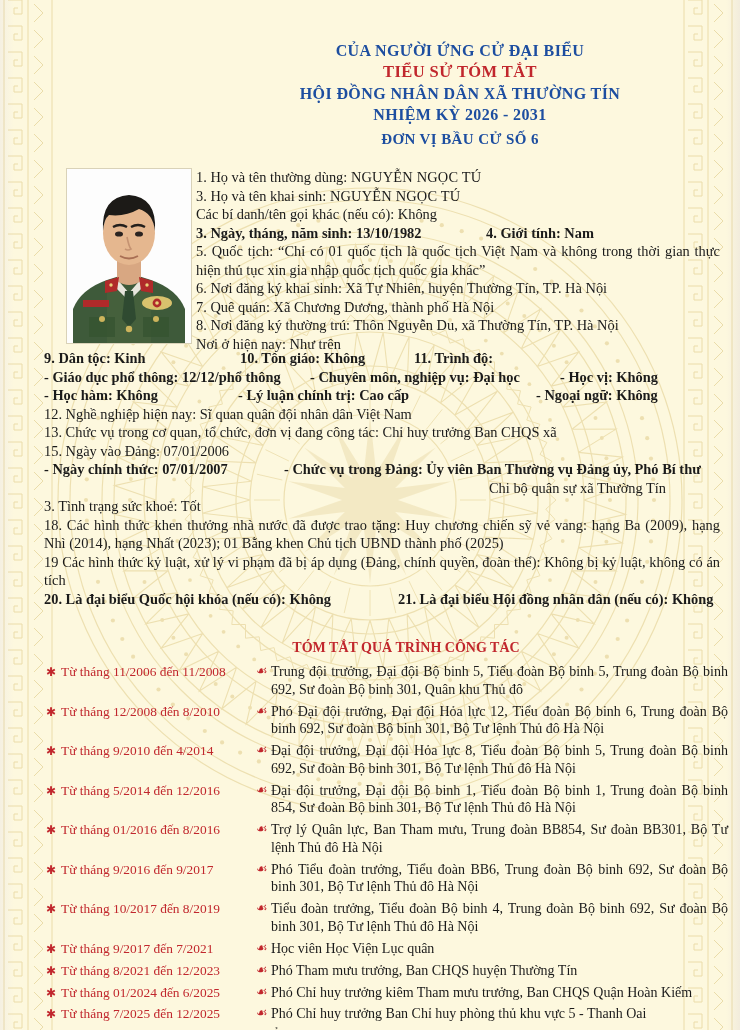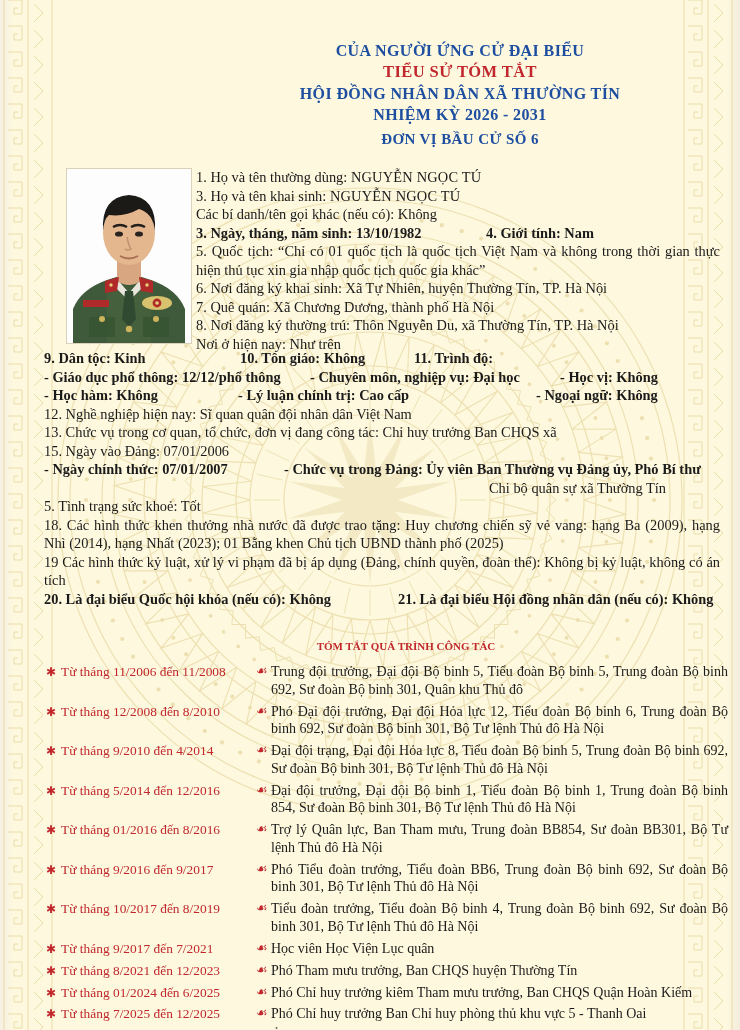--- a/index.html
+++ b/index.html
@@ -48,21 +48,21 @@
   .b-right{left:196px;top:168px;width:524px;}
   .b-full{left:44px;width:676px;}
   .b-full p,.b-right p{margin:0;}
   .nm{font-weight:normal;letter-spacing:.2px;}
   .just{text-align:justify;text-justify:inter-word;}
   .row2{display:flex;font-weight:bold;}
 
   
   .worktitle{
     position:absolute;left:196px;top:640px;width:420px;text-align:center;
-    color:#c1272d;font-weight:bold;font-size:11px;
+    color:#c1272d;font-weight:bold;font-size:14px;
   }
   .work{position:absolute;left:46px;top:663px;width:682px;}
   .wrow{display:flex;align-items:flex-start;margin-bottom:4px;}
   .wdate{
     width:210px;flex:0 0 210px;color:#c1272d;font-size:13.4px;
     line-height:1.26;white-space:nowrap;padding-top:1px;
   }
   .star{color:#c1272d;margin-right:5px;font-size:12px;}
   .wdesc{flex:1;display:flex;font-size:14px;line-height:1.27;}
   .hand{color:#c1272d;flex:0 0 15px;font-size:13px;line-height:1.3;}
@@ -424,21 +424,21 @@
       <span>- Ngoại ngữ: Không</span>
     </p>
     <p>12. Nghề nghiệp hiện nay: Sĩ quan quân đội nhân dân Việt Nam</p>
     <p>13. Chức vụ trong cơ quan, tổ chức, đơn vị đang công tác: Chỉ huy trưởng Ban CHQS xã</p>
     <p>15. Ngày vào Đảng: 07/01/2006</p>
     <p class="row2">
       <span style="width:240px;display:inline-block">- Ngày chính thức: 07/01/2007</span>
       <span>- Chức vụ trong Đảng: Ủy viên Ban Thường vụ Đảng ủy, Phó Bí thư</span>
     </p>
     <p style="text-align:right;padding-right:54px">Chi bộ quân sự xã Thường Tín</p>
-    <p>5. Tình trạng sức khoẻ: Tốt</p>
+    <p>3. Tình trạng sức khoẻ: Tốt</p>
     <p class="just">18. Các hình thức khen thưởng nhà nước đã được trao tặng: Huy chương chiến sỹ vẻ vang: hạng Ba (2009), hạng Nhì (2014), hạng Nhất (2023); 01 Bằng khen Chủ tịch UBND thành phố (2025)</p>
     <p class="just">19 Các hình thức kỷ luật, xử lý vi phạm đã bị áp dụng (Đảng, chính quyền, đoàn thể): Không bị kỷ luật, không có án tích</p>
     <p class="row2">
       <span style="width:354px;display:inline-block">20. Là đại biểu Quốc hội khóa (nếu có): Không</span>
       <span>21. Là đại biểu Hội đồng nhân dân (nếu có): Không</span>
     </p>
   </div>
 
   <div class="worktitle">TÓM TẮT QUÁ TRÌNH CÔNG TÁC</div>
   <div class="work" id="work-list">
@@ -453,21 +453,21 @@
         <div class="wdate"><span class="star">✱</span>Từ tháng 12/2008 đến 8/2010</div>
         <div class="wdesc">
           <span class="hand">☙</span>
           <span class="wtext">Phó Đại đội trưởng, Đại đội Hỏa lực 12, Tiểu đoàn Bộ binh 6, Trung đoàn Bộ binh 692, Sư đoàn Bộ binh 301, Bộ Tư lệnh Thủ đô Hà Nội</span>
         </div>
       </div>
       <div class="wrow">
         <div class="wdate"><span class="star">✱</span>Từ tháng 9/2010  đến 4/2014</div>
         <div class="wdesc">
           <span class="hand">☙</span>
-          <span class="wtext">Đại đội trạng, Đại đội Hỏa lực 8, Tiểu đoàn Bộ binh 5, Trung đoàn Bộ binh 692, Sư đoàn Bộ binh 301, Bộ Tư lệnh Thủ đô Hà Nội</span>
+          <span class="wtext">Đại đội trưởng, Đại đội Hỏa lực 8, Tiểu đoàn Bộ binh 5, Trung đoàn Bộ binh 692, Sư đoàn Bộ binh 301, Bộ Tư lệnh Thủ đô Hà Nội</span>
         </div>
       </div>
       <div class="wrow">
         <div class="wdate"><span class="star">✱</span>Từ tháng 5/2014 đến 12/2016</div>
         <div class="wdesc">
           <span class="hand">☙</span>
           <span class="wtext">Đại đội trưởng, Đại đội Bộ binh 1, Tiểu đoàn Bộ binh 1, Trung đoàn Bộ binh 854, Sư đoàn Bộ binh 301, Bộ Tư lệnh Thủ đô Hà Nội</span>
         </div>
       </div>
       <div class="wrow">

